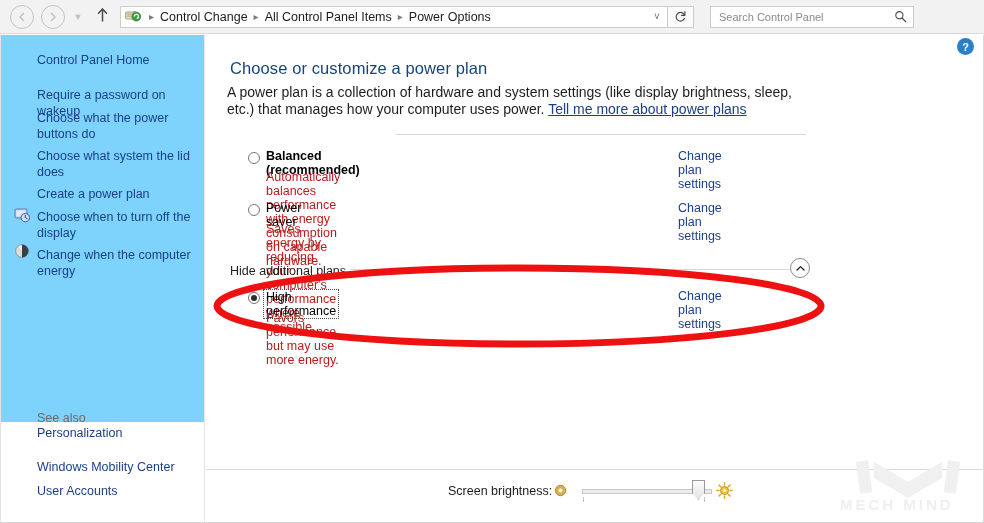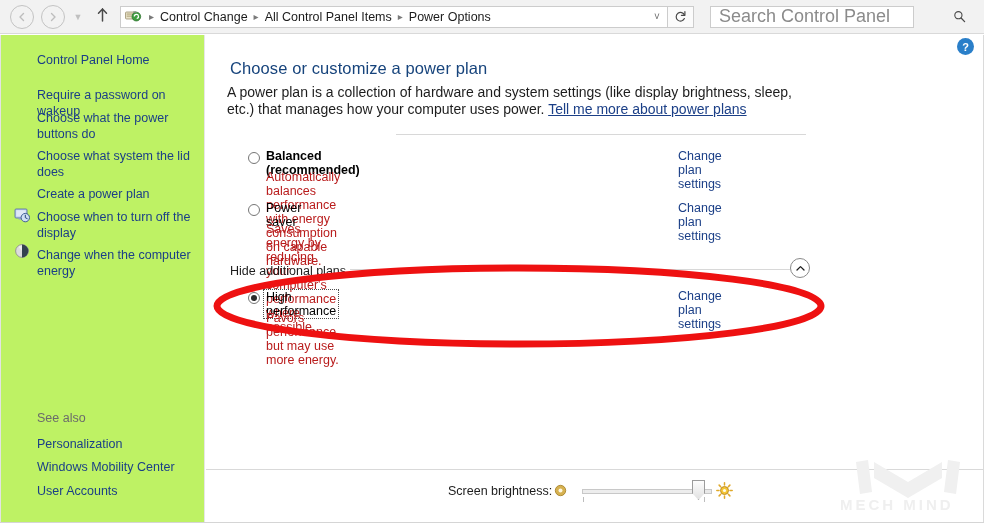--- a/index.html
+++ b/index.html
@@ -52,35 +52,35 @@
     width:26px; height:22px; border:1px solid #cccccc; border-left:none;
     background:#fbfbfb; display:flex; align-items:center; justify-content:center;
     color:#4a4a4a; font-size:13px;
   }
   .searchbox{
     margin-left:16px; width:204px; height:22px;
     background:#fff; border:1px solid #cccccc;
     display:flex; align-items:center; padding:0 6px;
   }
   .searchbox input{
-    border:none; outline:none; flex:1; font-size:18px;
+    border:none; outline:none; flex:1; font-size:11px;
     font-family:"Liberation Sans", sans-serif; color:#4c1d95;
     background:transparent;
   }
   .searchbox input::placeholder{ color:#8b8b8b; }
   .mag{ width:13px; height:13px; flex:0 0 auto; }
 
   
   .content{ position:absolute; left:0; top:35px; width:984px; height:488px; background:#fff; }
   .page-border-left{ position:absolute; left:0; top:0; width:1px; height:488px; background:#e3e3e3;}
   .page-border-right{ position:absolute; right:0; top:0; width:1px; height:488px; background:#dadada;}
   .page-border-bottom{ position:absolute; left:0; bottom:0; width:984px; height:1px; background:#d5d5d5;}
 
   
-  .sidebar{ position:absolute; left:1px; top:0; width:204px; height:487px; background:#bef264; }
+  .sidebar{ position:absolute; left:1px; top:0; width:204px; height:387px; background:#7dd3fc; }
   .sb-divider{ position:absolute; right:0; top:0; width:1px; height:487px; background:#e6e6e6; }
   .sb-link{
     position:absolute; color:#1b3f87; font-size:12.5px; line-height:16px;
     cursor:pointer;
   }
   .sb-head{ position:absolute; color:#6b6b6b; font-size:12.5px; }
   .sb-icon{ position:absolute; width:16px; height:16px; }
 
   
   .main{ position:absolute; left:206px; top:0; width:777px; height:487px; }
@@ -269,21 +269,21 @@
         <path d="M4.4 4 A5.2 5.2 0 0 1 8 2.2 L8 8 Z" fill="#f2f2f2" opacity="0.75"></path>
       </svg>
     </span>
     <div class="sb-link" style="left:36px; top:212px;">
       <span>Change when the computer</span><br>
       <span>energy</span>
     </div>
 
     <div class="sb-head" style="left:36px; top:376px;">See also</div>
 
-    <div class="sb-link" style="left:36px; top:401px;">Personalization</div>
+    <div class="sb-link" style="left:36px; top:390px;">Personalization</div>
     <div class="sb-link" style="left:36px; top:424px;">Windows Mobility Center</div>
     <div class="sb-link" style="left:36px; top:448px;">User Accounts</div>
   </div>
 
   <div class="main">
 
     <div class="h1">Choose or customize a power plan</div>
 
     <div class="desc">
       <span>A power plan is a collection of hardware and system settings (like display brightness, sleep, etc.) that manages how your computer uses power. </span><span class="inline-link">Tell me more about power plans</span>

